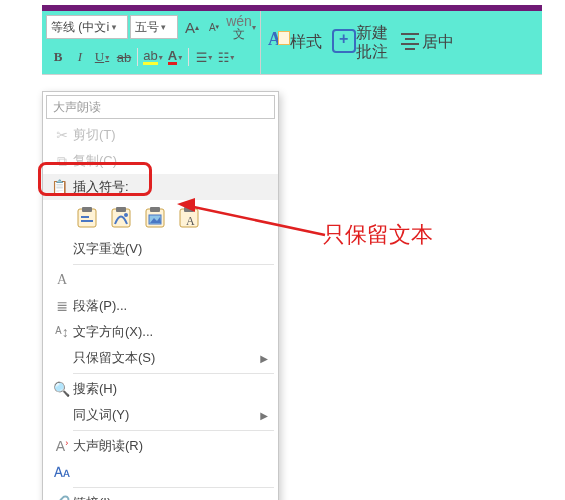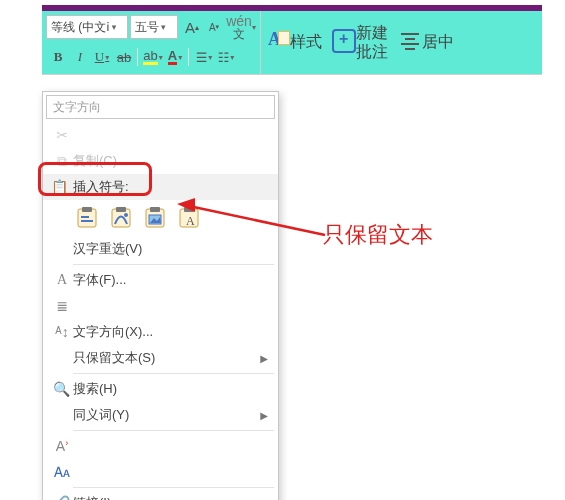--- a/index.html
+++ b/index.html
@@ -365,25 +365,26 @@
       <div class="lbl">
           <span>居中</span>
         </div>
     </div>
   </div>
 </div>
 
 <div class="menu">
 
   <div class="search">
-    <span>文字方向</span>
+    <span>大声朗读</span>
   </div>
 
   <div class="menu-item dim">
     <span class="icon-slot">✂</span>
+    <span class="label">剪切(T)</span>
   </div>
 
   <div class="menu-item dim">
     <span class="icon-slot">⧉</span>
     <span class="label">复制(C)</span>
   </div>
 
   <div class="paste-header">
     <span class="icon-slot">📋</span>
     <span class="label">插入符号:</span>
@@ -425,25 +426,25 @@
 
   <div class="menu-item">
     <span class="icon-slot"></span>
     <span class="label">汉字重选(V)</span>
   </div>
 
   <div class="menu-sep"></div>
 
   <div class="menu-item">
     <span class="icon-slot" style="font-family:'Times New Roman';">A</span>
-    <span class="label">字体(F)...</span>
   </div>
 
   <div class="menu-item">
     <span class="icon-slot">≣</span>
+    <span class="label">段落(P)...</span>
   </div>
 
   <div class="menu-item">
     <span class="icon-slot">ᴬ↕</span>
     <span class="label">文字方向(X)...</span>
   </div>
 
   <div class="menu-item">
     <span class="icon-slot"></span>
     <span class="label">只保留文本(S)</span>
@@ -460,20 +461,21 @@
   <div class="menu-item">
     <span class="icon-slot"></span>
     <span class="label">同义词(Y)</span>
     <span class="arrow">▶</span>
   </div>
 
   <div class="menu-sep"></div>
 
   <div class="menu-item">
     <span class="icon-slot">A<span style="color:#e02020;font-size:9px">›</span></span>
+    <span class="label">大声朗读(R)</span>
   </div>
 
   <div class="menu-item">
     <span class="icon-slot" style="color:#3a6bbf">🗛</span>
   </div>
 
   <div class="menu-sep"></div>
 
   <div class="menu-item">
     <span class="icon-slot" style="color:#3a6bbf">🔗</span>

